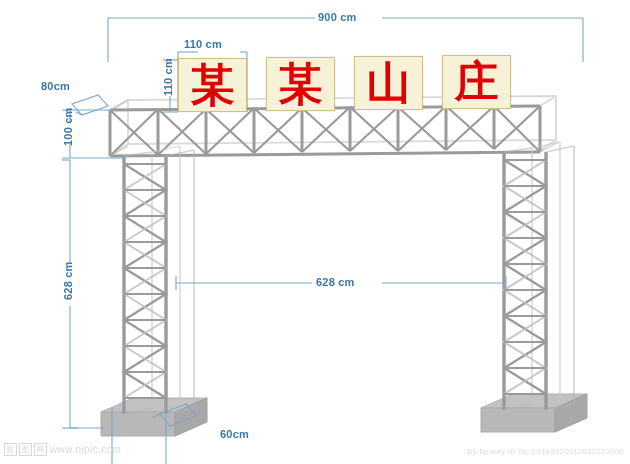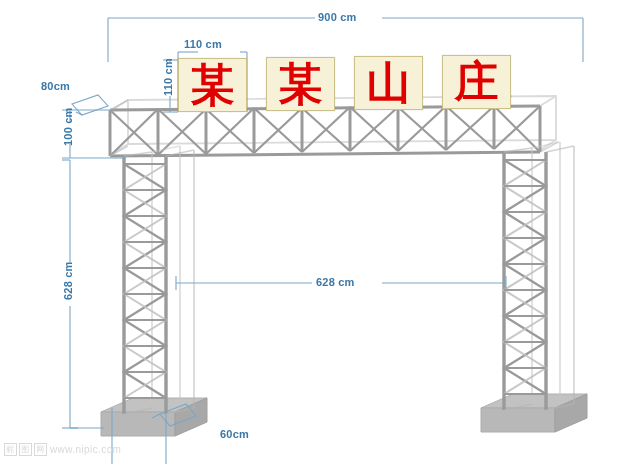--- a/index.html
+++ b/index.html
@@ -325,14 +325,15 @@
 
   <div class="wm wm-left">
     <span class="wm-boxes">
       <span class="wm-box">昵</span>
       <span class="wm-box">图</span>
       <span class="wm-box">网</span>
     </span>
     <span>www.nipic.com</span>
   </div>
 
+  <div class="wm wm-right">By:Beauty  ID No:20180920112631223000</div>
 
 </div>
 
 </body></html>

